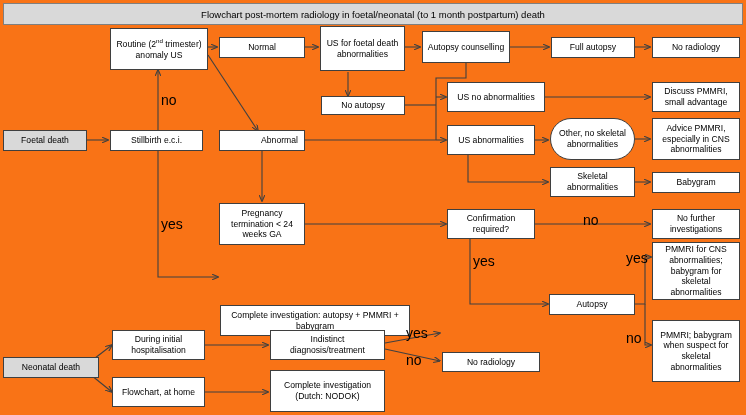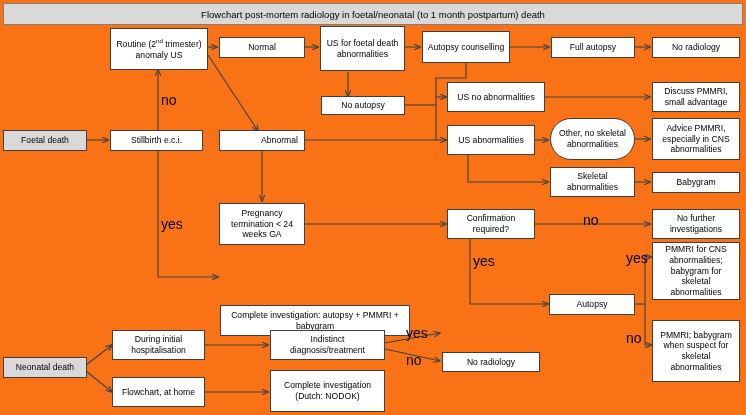--- a/index.html
+++ b/index.html
@@ -165,21 +165,21 @@
 
   <div class="node" style="left:219px;top:203px;width:86px;height:42px;">Pregnancy termination &lt; 24 weeks GA</div>
   <div class="node" style="left:447px;top:209px;width:88px;height:30px;">Confirmation required?</div>
   <div class="node" style="left:652px;top:209px;width:88px;height:30px;">No further investigations</div>
 
   <div class="node" style="left:220px;top:261px;width:190px;height:31px;margin-top:44px;">Complete investigation: autopsy + PMMRI + babygram</div>
   <div class="node" style="left:652px;top:242px;width:88px;height:58px;">PMMRI for CNS abnormalities; babygram for skeletal abnormalities</div>
   <div class="node" style="left:549px;top:294px;width:86px;height:21px;">Autopsy</div>
   <div class="node" style="left:652px;top:320px;width:88px;height:62px;">PMMRI; babygram when suspect for skeletal abnormalities</div>
 
-  <div class="node shaded" style="left:3px;top:357px;width:84px;height:21px;">Neonatal death</div>
+  <div class="node shaded" style="left:3px;top:357px;width:96px;height:21px;">Neonatal death</div>
   <div class="node" style="left:112px;top:330px;width:93px;height:30px;">During initial hospitalisation</div>
   <div class="node" style="left:270px;top:330px;width:115px;height:30px;">Indistinct diagnosis/treatment</div>
   <div class="node" style="left:442px;top:324px;width:98px;height:20px;margin-top:28px;">Autopsy + PMMRI</div>
   <div class="node" style="left:442px;top:352px;width:98px;height:20px;">No radiology</div>
   <div class="node" style="left:112px;top:377px;width:93px;height:30px;">Flowchart, at home</div>
   <div class="node" style="left:270px;top:370px;width:115px;height:42px;">Complete investigation (Dutch: NODOK)</div>
 
   <div class="edge-label" style="left:161px;top:92px;">no</div>
   <div class="edge-label" style="left:161px;top:216px;">yes</div>
   <div class="edge-label" style="left:583px;top:212px;">no</div>

